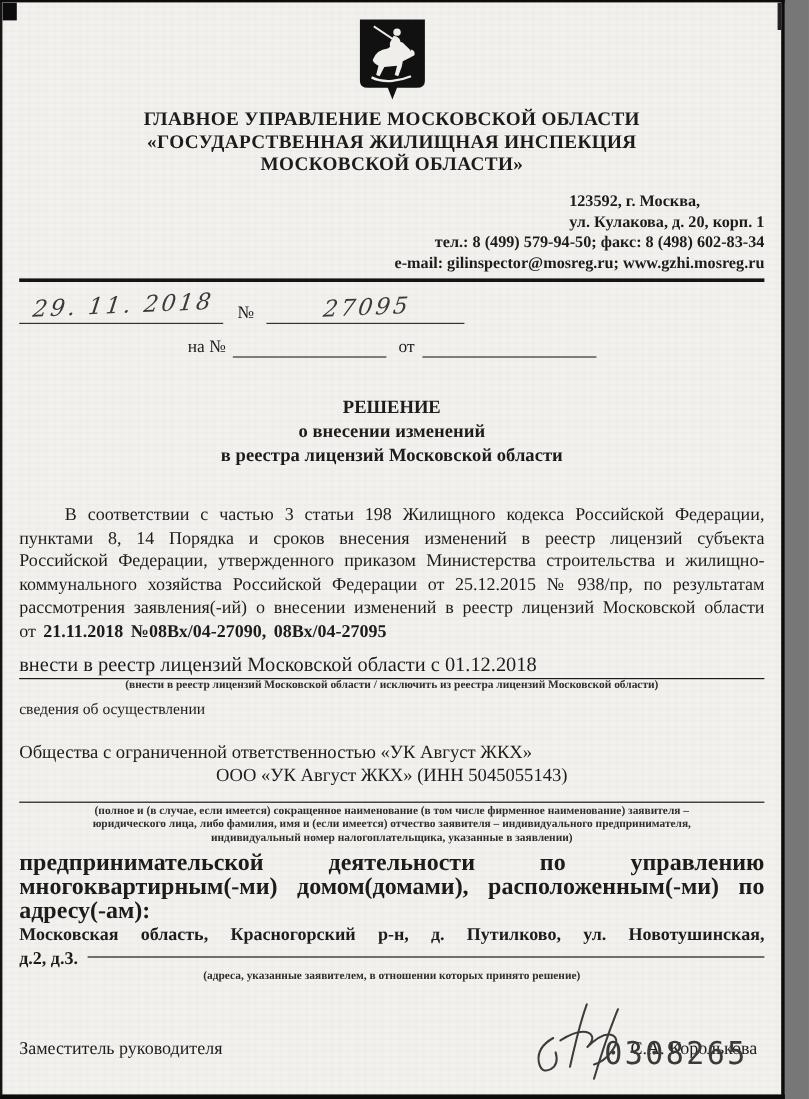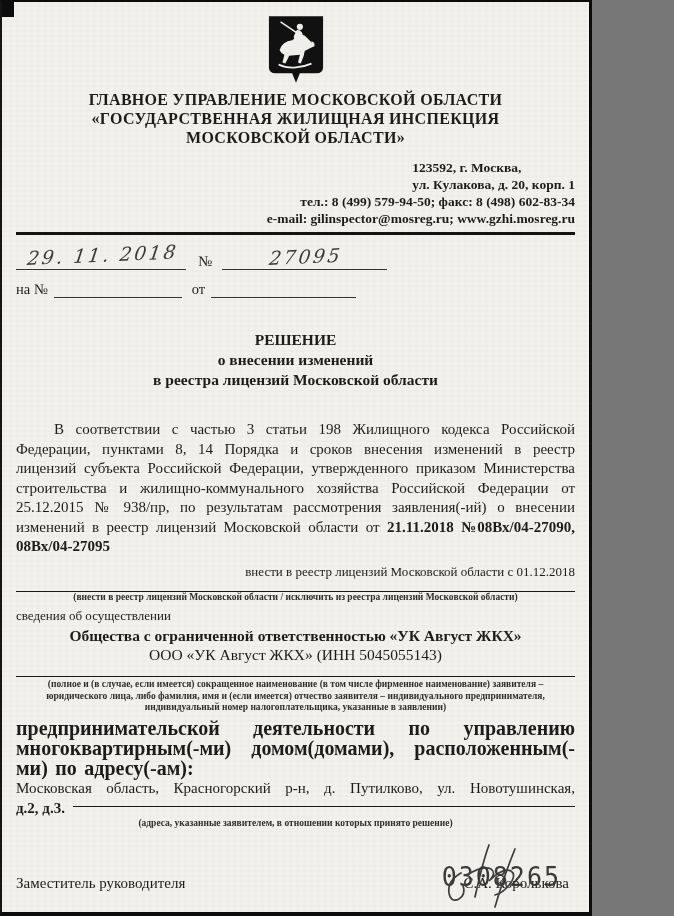--- a/index.html
+++ b/index.html
@@ -1,18 +1,18 @@
 <!DOCTYPE html>
 <html><head>
 <meta charset="utf-8">
 <style>
   html,body{margin:0;padding:0;background:#777;}
   .page{
     position:relative;
-    width:592px;height:916px;
+    width:654px;height:916px;
     box-sizing:border-box;
     background:#f2f1ee;
     background-image:
       repeating-linear-gradient(0deg, rgba(60,60,55,0.015) 0 2px, transparent 2px 5px),
       repeating-linear-gradient(90deg, rgba(60,60,55,0.012) 0 3px, transparent 3px 7px);
     border-top:2px solid #0c0c0c;
     border-right:3px solid #0c0c0c;
     border-bottom:4px solid #0c0c0c;
     border-left:2px solid #151515;
     font-family:"Liberation Serif", serif;
@@ -28,41 +28,41 @@
   .org-name{text-align:center;font-weight:bold;font-size:16px;line-height:19px;letter-spacing:.3px;margin-top:4px;}
 
   .contact-row{display:flex;justify-content:space-between;align-items:flex-end;margin-top:12px;font-weight:bold;font-size:13.5px;line-height:17px;flex-direction:column;}
   .contact-left{text-align:left;}
   .contact-right{text-align:right;}
 
   .head-rule{border:0;border-top:3px solid #141414;margin:5px 0 0 0;}
 
   .reg-block{margin-top:9px;font-size:14.5px;}
   .reg-row1{display:flex;align-items:flex-end;height:26px;}
-  .reg-row2{display:flex;align-items:flex-end;height:24px;margin-top:4px;}
+  .reg-row2{display:flex;align-items:flex-end;height:24px;margin-top:4px;justify-content:center;}
   .blank{display:inline-block;border-bottom:1.6px solid #333;}
   .hw-line{display:inline-block;border-bottom:1.6px solid #333;text-align:center;}
   .hw{display:inline-block;font-family:"DejaVu Serif", serif;font-style:italic;font-size:19px;color:#3b3b3b;letter-spacing:2.5px;transform:rotate(-2.5deg) skewX(-10deg);transform-origin:left bottom;}
   .no-sign{margin:0 10px 0 12px;}
   .lbl{margin-right:6px;}
 
   .doc-title{margin-top:32px;text-align:center;font-weight:bold;font-size:15.5px;line-height:20px;}
 
   .p1{margin-top:30px;font-size:15px;line-height:19.5px;text-align:justify;text-indent:38px;word-spacing:2.5px;}
   .b{font-weight:bold;}
 
-  .action-line{margin-top:7px;text-align:right;font-size:13px;border-bottom:1.8px solid #1a1a1a;padding-bottom:11px;}
+  .action-line{margin-top:7px;text-align:left;font-size:17px;border-bottom:1.8px solid #1a1a1a;padding-bottom:1px;}
   .small-cap{text-align:center;font-size:9.5px;font-weight:bold;color:#2e2e2e;line-height:11.5px;}
   .info-line{font-size:13px;margin-top:5px;}
-  .company-full{text-align:center;font-size:15.5px;margin-top:3px;font-weight:bold;}
+  .company-full{text-align:left;font-size:15.5px;margin-top:20px;}
   .company-short{text-align:center;font-size:15.5px;border-bottom:1.8px solid #1a1a1a;padding-bottom:12px;margin-top:1px;}
   .caption-block{margin-top:2px;}
 
   .p2{margin-top:4px;font-size:20px;line-height:20px;text-align:justify;word-spacing:2.5px;font-weight:bold;}
-  .addr-l1{font-size:15px;line-height:20px;font-weight:normal;text-align:justify;-moz-text-align-last:justify;text-align-last:justify;word-spacing:2px;}
+  .addr-l1{font-size:15px;line-height:20px;font-weight:bold;text-align:justify;-moz-text-align-last:justify;text-align-last:justify;word-spacing:2px;}
   .addr-last{display:flex;align-items:center;line-height:20px;font-size:15px;}
   .fill-line{flex:1;border-bottom:1.8px solid #1a1a1a;margin:0 0 3px 8px;}
 
   .sig-row{display:flex;align-items:center;margin-top:24px;font-size:15px;position:relative;height:60px;}
   .sig-pos{flex:0 0 auto;}
   .sig-script{position:absolute;left:415px;top:-14px;}
   .sig-name{margin-left:auto;margin-right:6px;}
 
   .stamp{position:absolute;right:28px;bottom:20px;font-family:"DejaVu Sans Mono", monospace;font-size:25px;letter-spacing:2px;color:#3a3a3a;transform:scaleY(1.05);}
 </style>

